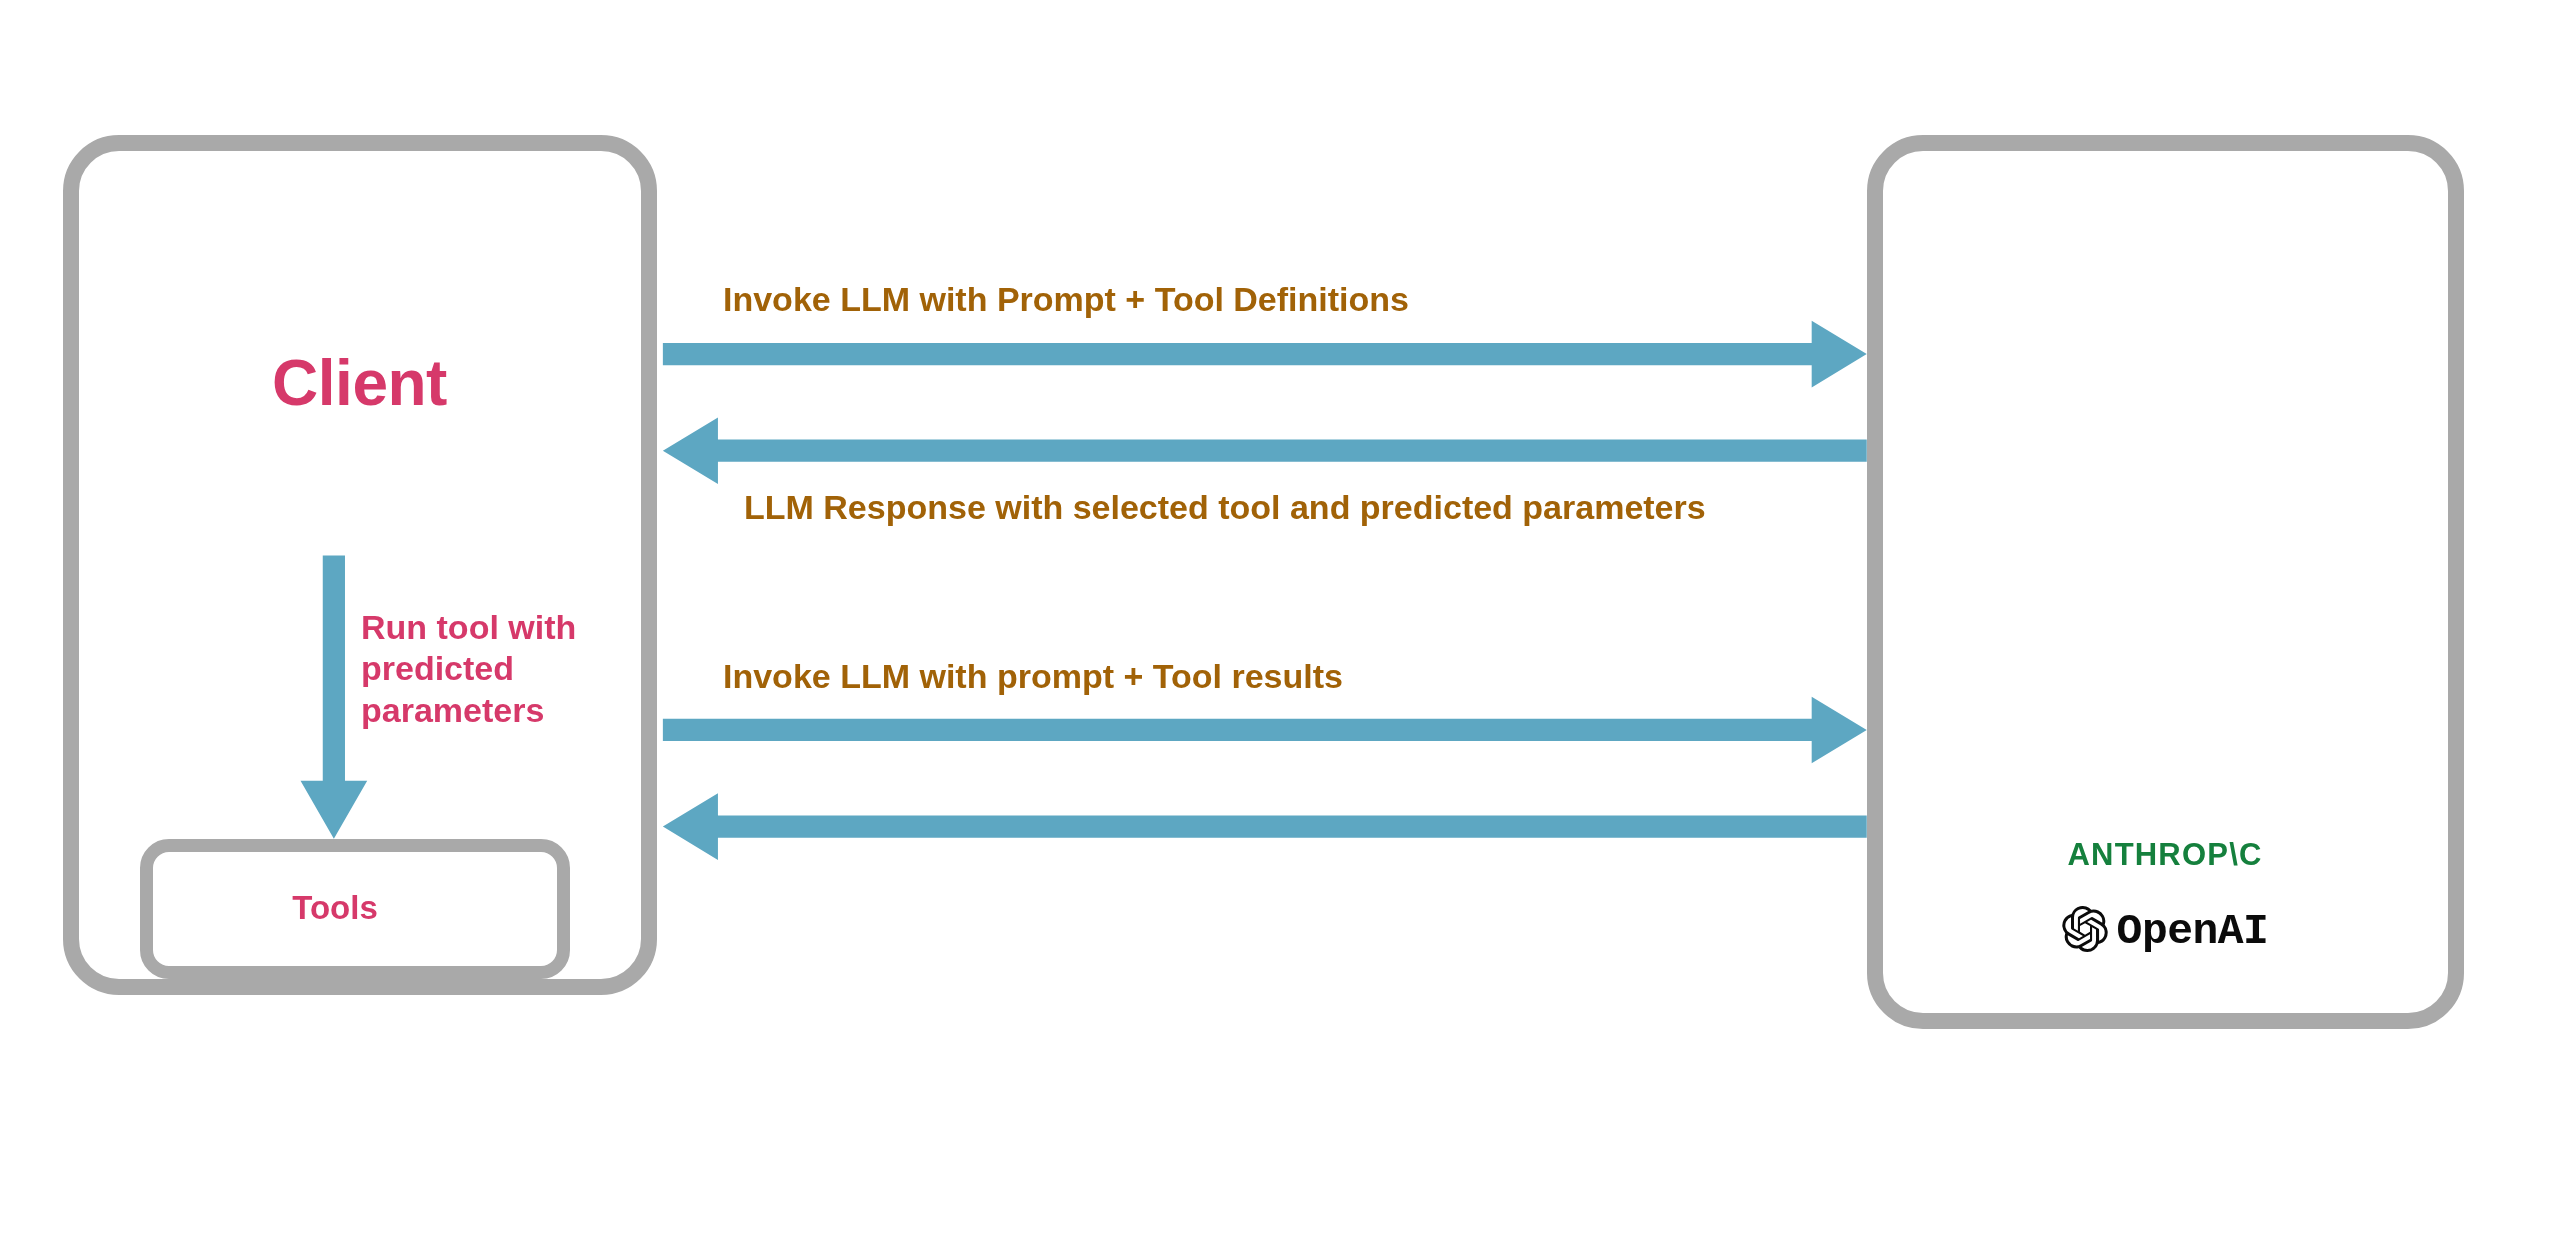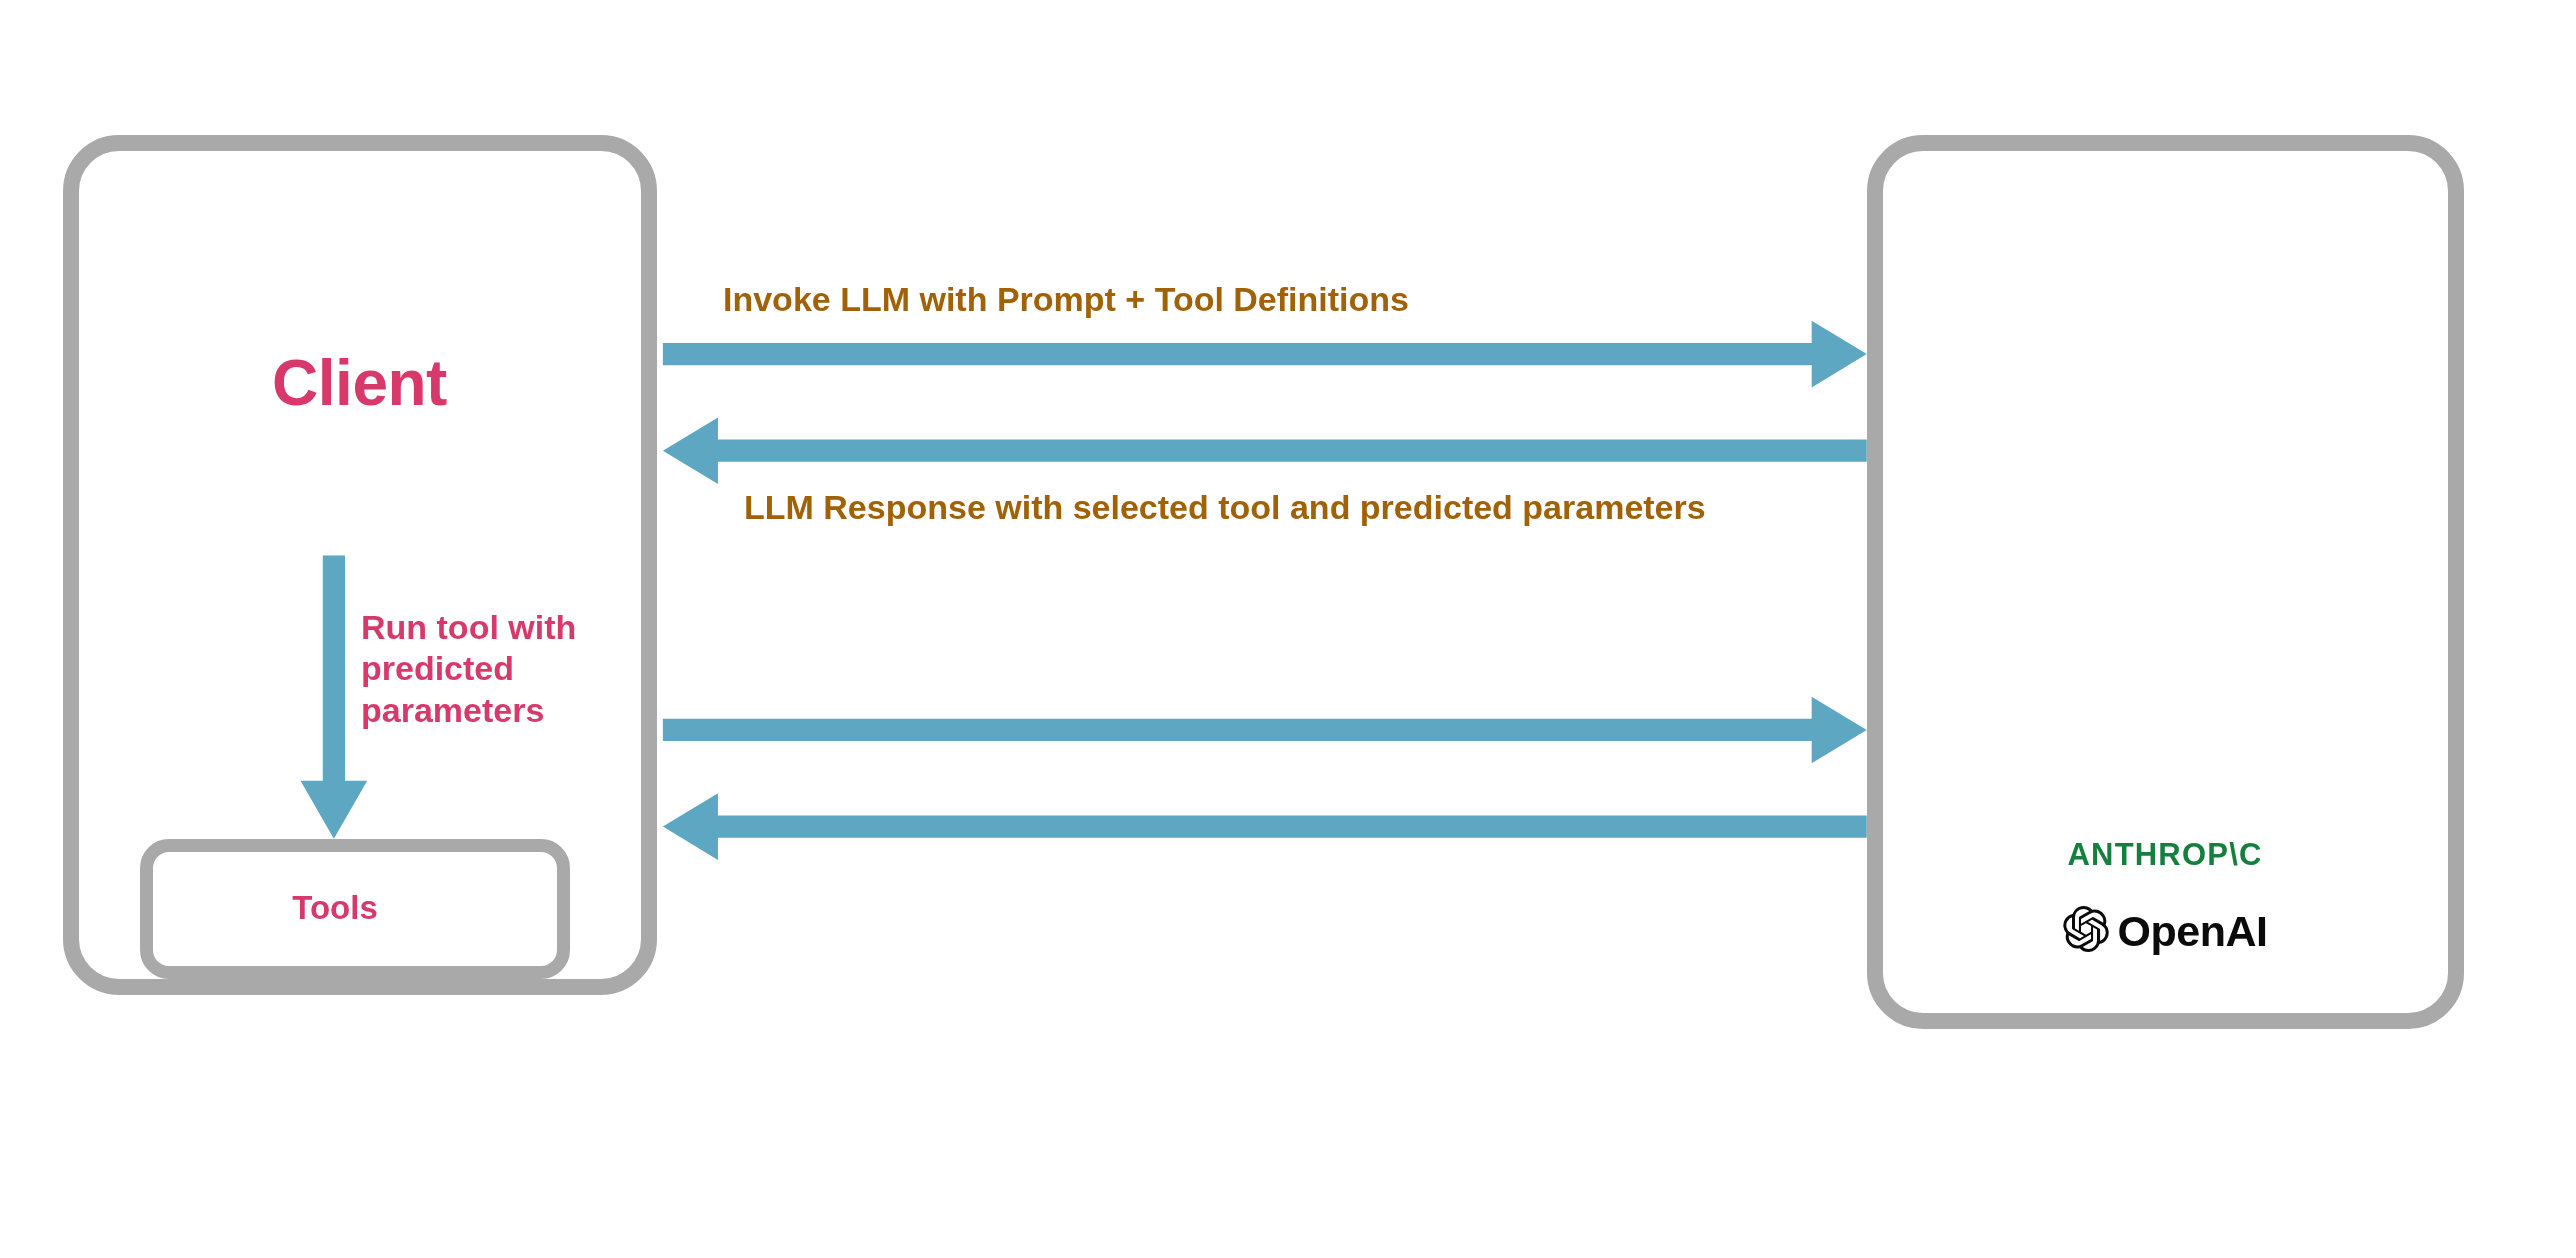--- a/index.html
+++ b/index.html
@@ -92,20 +92,21 @@
   }
   #openai-lockup {
     position: absolute;
     left: 1875px;
     top: 906px;
     width: 580px;
     display: flex;
     align-items: center;
     justify-content: center;
     gap: 9px;
+    font-family: Liberation Mono, monospace;
   }
   #openai-wordmark {
     color: #0b0b0b;
     font-size: 43px;
     font-weight: 700;
     letter-spacing: -0.5px;
   }
 
   
   #arrow-layer {
@@ -189,15 +190,16 @@
       <polygon fill="#5da7c2" points="1932,844 743,844 743,821 686,855.5 743,890 743,867 1932,867"></polygon>
     </g>
 
     <g>
       <polygon fill="#5da7c2" points="334,575 357,575 357,808 380,808 345.5,868 311,808 334,808"></polygon>
     </g>
   </svg>
 
   <div class="arrow-label" id="label-invoke-1">Invoke LLM with Prompt + Tool Definitions</div>
   <div class="arrow-label" id="label-response-1">LLM Response with selected tool and predicted parameters</div>
+  <div class="arrow-label" id="label-invoke-2">Invoke LLM with prompt + Tool results</div>
 
 </div>
 
 
 </body></html>

